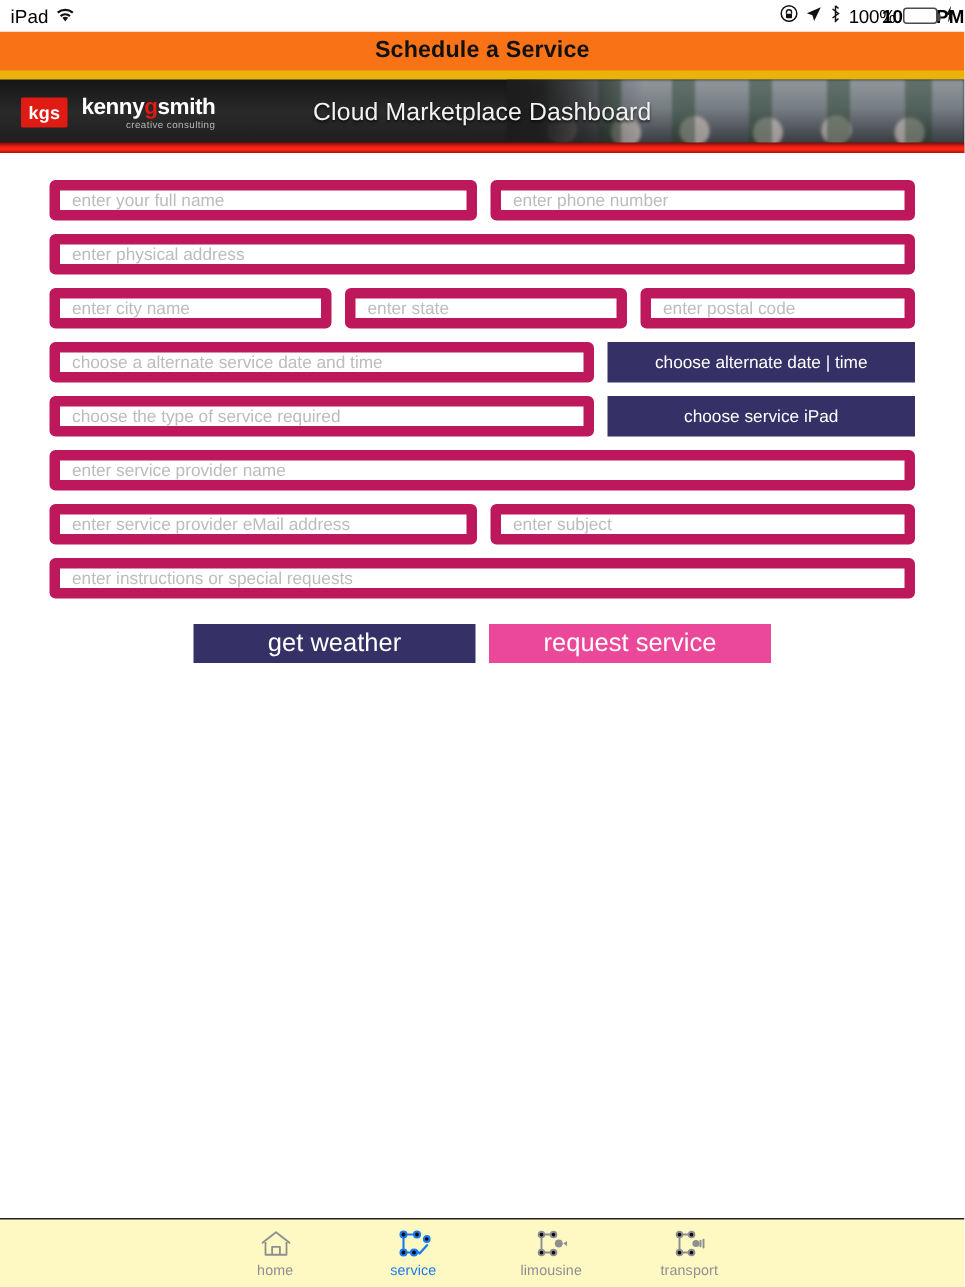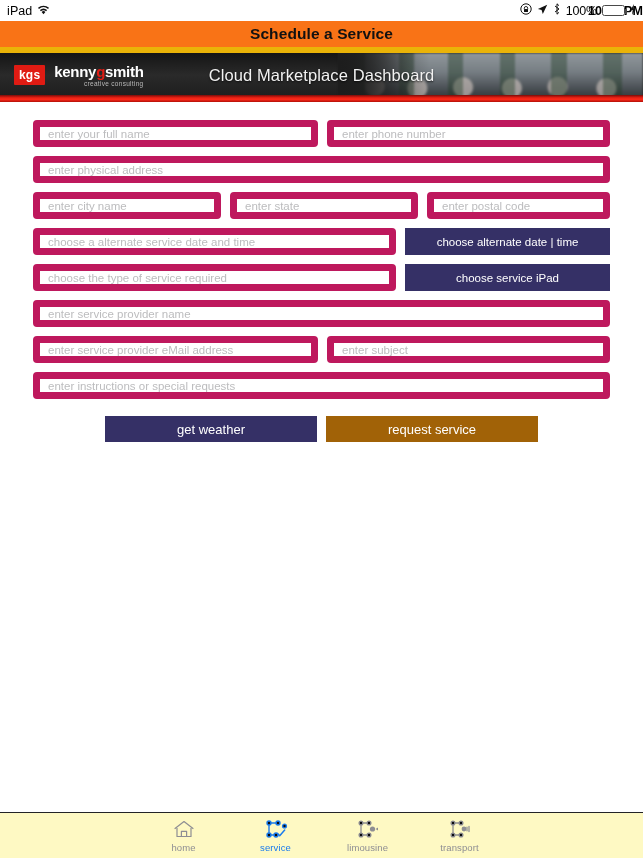--- a/index.html
+++ b/index.html
@@ -143,27 +143,27 @@
     font-size:11.5px; display:flex; align-items:center; justify-content:center;
     border:none; cursor:pointer;
     font-family:"Liberation Sans", sans-serif;
   }
 
   .actions{
     display:flex; gap:9px; justify-content:center;
     margin-top:17px;
   }
   .action{
-    width:212px; height:26px;
+    width:188px; height:26px;
     display:flex; align-items:center; justify-content:center;
-    font-size:13px; color:#fff; border:none; cursor:pointer;
+    font-size:17px; color:#fff; border:none; cursor:pointer;
     font-family:"Liberation Sans", sans-serif;
   }
   .action.weather{ background:#353066; }
-  .action.request{ background:#a16207; }
+  .action.request{ background:#ec4899; }
 
   
   .tabbar{
     position:absolute; bottom:0; left:0; width:100%; height:46px;
     background:#fef9c3;
     border-top:1px solid #232326;
     display:flex; align-items:center; justify-content:center;
     gap:0;
   }
   .tab{

